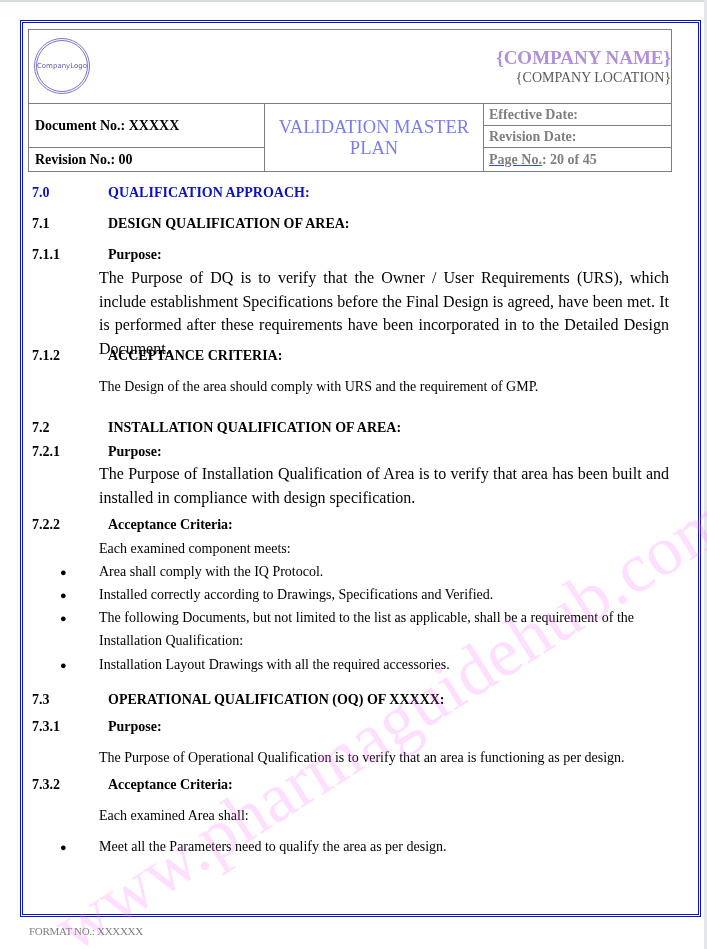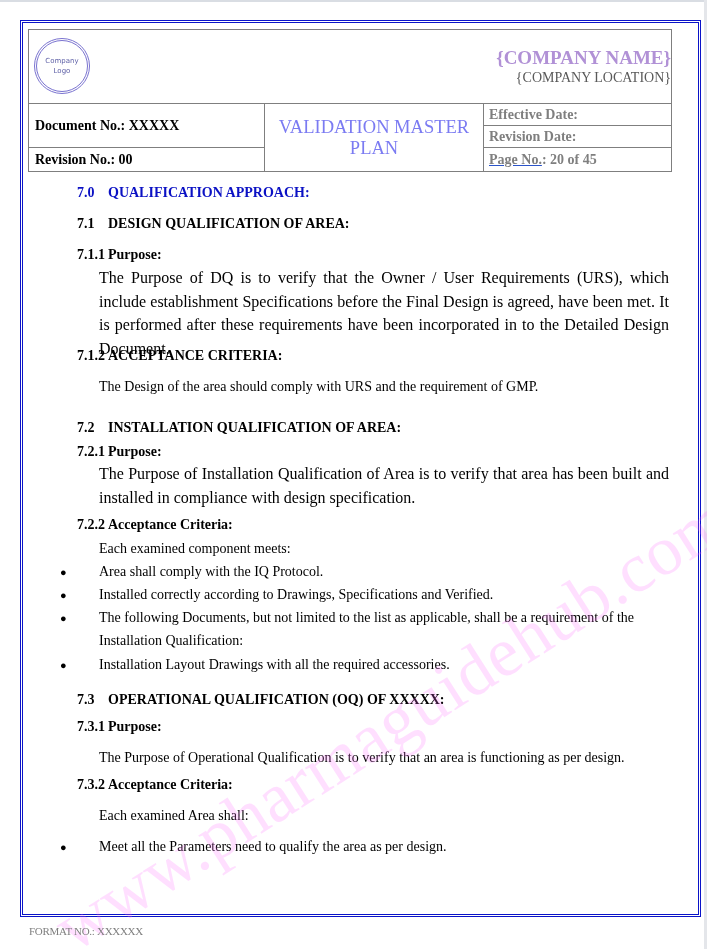--- a/index.html
+++ b/index.html
@@ -15,36 +15,36 @@
   }
   .header-table {
     position:absolute; left:28px; top:29px; width:643px; height:141px;
     border-collapse:collapse; table-layout:fixed;
   }
   .header-table td { border:1px solid #7f7f7f; padding:0; vertical-align:middle; }
   .logo-cell { height:73px; position:relative; }
   .logo {
     position:absolute; left:5px; top:8px; width:56px; height:56px; border-radius:50%;
     border:3px double #7a73d0; box-sizing:border-box;
-    display:flex; flex-direction:column; align-items:center; justify-content:center;
+    display:flex; flex-direction:row; align-items:center; justify-content:center;
     font-family:"DejaVu Sans", sans-serif; font-size:7px; color:#5d5fa6; line-height:10px;
   }
   .company {
     text-align:right; padding-top:0;
   }
   .company-name { font-size:19px; font-weight:bold; color:#b191d6; line-height:22px; padding-left:70px; }
   .company-loc { font-size:14px; color:#595959; line-height:17px; padding-left:70px; }
   .meta-left { font-size:14px; font-weight:bold; color:#000000; padding-left:6px !important; }
   .title-cell { text-align:center; color:#7b7bf2; font-size:18.5px; font-weight:normal; line-height:21px; }
   .meta-right { font-size:14px; font-weight:bold; color:#7f7f7f; padding-left:5px !important; height:21px; }
   .page-label { text-decoration:underline; text-decoration-color:#2b54c9; }
 
   .content { position:absolute; left:32px; top:0; width:640px; font-size:14px; }
   .row { position:absolute; left:0; white-space:nowrap; }
-  .num { position:absolute; left:0; font-weight:bold;margin-left:45px; }
+  .num { position:absolute; left:0; font-weight:bold; }
   .hd { position:absolute; left:76px; font-weight:bold; }
   .blue { color:#0b11c4; }
   .para { position:absolute; left:67px; width:570px; font-size:16px; line-height:23.5px; text-align:justify; }
   .line { position:absolute; left:67px; white-space:nowrap; }
   .bullet { position:absolute; left:28px; font-size:11px; }
 
   .watermark {
     position:absolute; left:110px; top:540px; transform-origin:0 0;
     transform:rotate(-32.5deg);
     font-family:"Liberation Serif", "DejaVu Serif", serif; font-size:70px;

